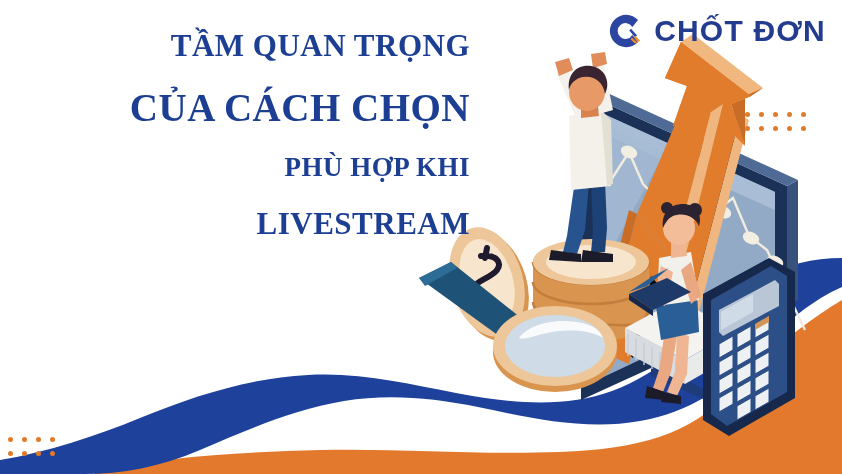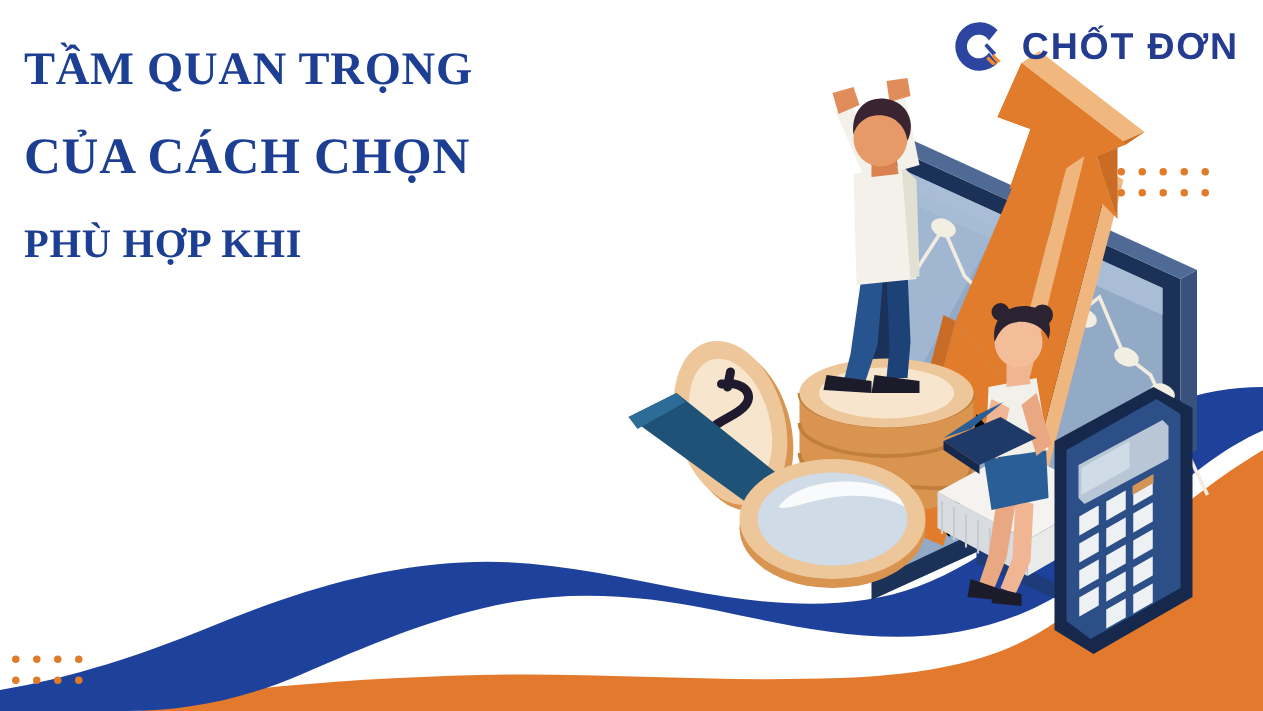--- a/index.html
+++ b/index.html
@@ -16,58 +16,58 @@
     background:#ffffff;
     overflow:hidden;
   }
 
   
   .waves{position:absolute;left:0;top:0;width:842px;height:474px;pointer-events:none;}
 
   
   .headline{
     position:absolute;
-    left:16px; top:30px;
+    left:0px; top:30px;
     width:470px;
-    text-align:left;
+    text-align:right;
     z-index:6;
   }
   .headline .line{
     display:block;
     color:#1c3f94;
     font-family:"Liberation Serif", serif;
     font-weight:bold;
     font-size:31px;
     letter-spacing:0.5px;
     line-height:1.0;
     margin:0 0 27px 0;
     white-space:nowrap;
   }
   .headline .line.l1{font-size:31px;}
-  .headline .line.l2{font-size:34px;}
+  .headline .line.l2{font-size:39px;}
   .headline .line.l3{font-size:31px;}
   .headline .line.l4{font-size:27px;}
   .headline .line.l5{font-size:31px;}
   .headline .line.l6{font-size:31px;margin-bottom:0;}
 
   
   .logo{
     position:absolute;
     right:16px; top:10px;
     display:flex;
     align-items:center;
     gap:9px;
     z-index:20;
   }
   .logo-mark{width:42px;height:42px;display:block;}
   .logo-text{
     color:#243c8f;
     font-family:"Liberation Sans", sans-serif;
     font-weight:bold;
-    font-size:25px;
+    font-size:30px;
     letter-spacing:1.2px;
     line-height:1;
     white-space:nowrap;
   }
 
   
   .dots{position:absolute;display:grid;gap:9px;z-index:7;}
   .dots span{
     display:block;
     width:5px;height:5px;border-radius:50%;
@@ -269,20 +269,21 @@
       </g>
       <path d="M340,324 L354,316 L354,322 L340,330 Z" fill="#d29457"></path>
     </g>
 
   </svg>
 
   <div class="headline">
     <span class="line l1">TẦM QUAN TRỌNG</span>
     <span class="line l2">CỦA CÁCH CHỌN</span>
     <span class="line l4">PHÙ HỢP KHI</span>
+    <span class="line l6">LIVESTREAM</span>
   </div>
 
   <div class="logo">
     <svg class="logo-mark" viewBox="0 0 48 48">
       <path d="M40,11.5 A18.5,18.5 0 1 0 40,36.5 L33.5,28.5 A9,9 0 1 1 33.5,19.5 Z" fill="#2b45a0"></path>
       <path d="M32,21.5 L39,29 L36.5,31 L30,23.5 Z" fill="#2b45a0"></path>
       <path d="M33,31.5 L39.5,37.5 L36,38 L31.5,33.5 Z" fill="#ef8b2c"></path>
       <path d="M37,29.5 L42.5,35.5 L39.5,36.5 L35.5,31.5 Z" fill="#ef8b2c"></path>
     </svg>
     <span class="logo-text">CHỐT ĐƠN</span>

